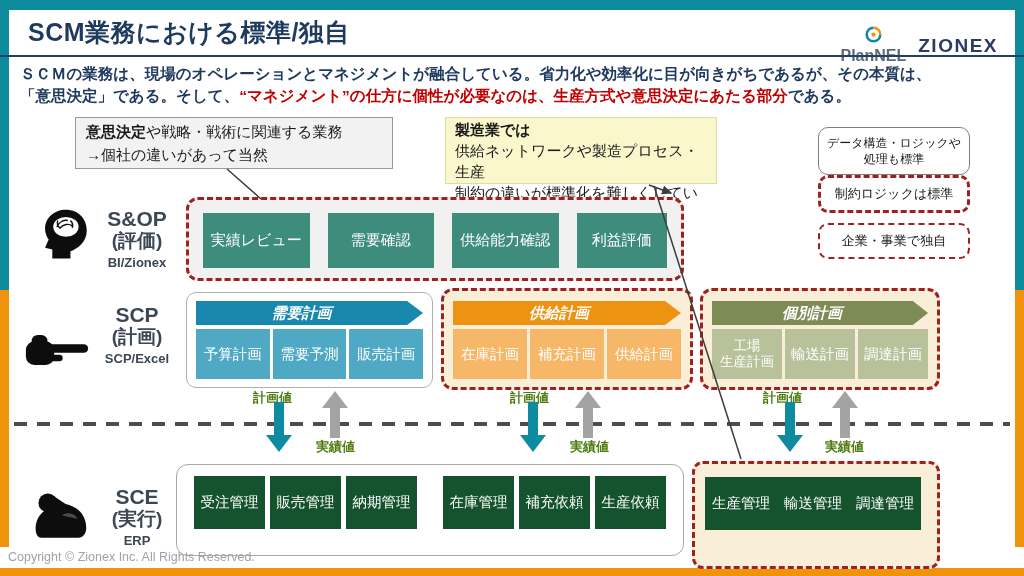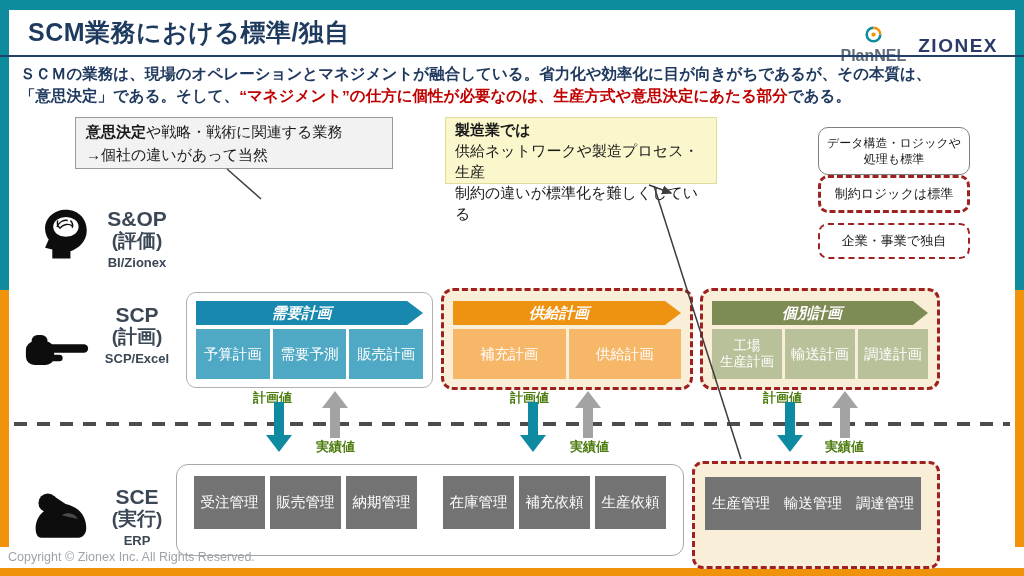--- a/index.html
+++ b/index.html
@@ -63,21 +63,21 @@
   .item-indiv  { background:#B8C199; }
   .scp-item.small { font-size:13.5px; }
 
   
   .mid-dash { position:absolute; left:14px; top:422px; width:996px; height:4px; background:repeating-linear-gradient(90deg,#4D4D4D 0 13px,transparent 13px 23px); }
   .flow-label { position:absolute; font-size:13px; font-weight:600; color:#4d7c0f; }
   .flow-arrow { position:absolute; }
 
   
   .sce-group { position:absolute; left:176px; top:464px; width:508px; height:92px; background:#fff; border:1.5px solid #A8A8A8; border-radius:12px; display:flex; gap:5px; padding:11px 17px; }
-  .sce-box { width:71px; height:53px; background:#737373; color:#fff; font-size:14.5px; display:flex; align-items:center; justify-content:center; flex:none; }
+  .sce-box { width:71px; height:53px; background:#14532d; color:#fff; font-size:14.5px; display:flex; align-items:center; justify-content:center; flex:none; }
   .sce-spacer { flex:1; }
   .sce-red { position:absolute; left:692px; top:461px; width:248px; height:108px; border:3px dashed #9E2020; border-radius:11px; background:#F9EED8; display:flex; gap:0; padding:13px 10px; }
   .sce-red .sce-box { width:72px; }
 
   .footer { position:absolute; left:8px; top:550px; font-size:12.5px; color:#9CA3AA; }
 
   svg.overlay { position:absolute; left:0; top:0; z-index:10; pointer-events:none; }
 </style>
 </head>
 <body>
@@ -129,20 +129,26 @@
       <path fill="#0D0D0D" d="M33 4c-13 0-23 9-23 21 0 5 2 9 4 12l-4 9 8 2v10h20v-8c8-3 18-10 18-23C56 13 46 4 33 4z"></path>
       <ellipse cx="33" cy="23" rx="14" ry="11" fill="#fff"></ellipse>
       <path d="M23 23c3-6 8-8 12-7m-9 9c4-5 10-6 14-3m-16-6c-1 3 0 6 2 8m12-8c2 2 3 5 2 8" stroke="#0D0D0D" stroke-width="1.6" fill="none"></path>
     </svg>
   </div>
   <div class="row-label" style="left:92px; top:207px;">
     <div class="nm">S&amp;OP</div>
     <div class="ph">(評価)</div>
     <div class="tl">BI/Zionex</div>
   </div>
+  <div class="sop-group">
+    <div class="sop-box">実績レビュー</div>
+    <div class="sop-box">需要確認</div>
+    <div class="sop-box">供給能力確認</div>
+    <div class="sop-box" style="flex:0.85;">利益評価</div>
+  </div>
 
   <div class="row-icon" style="left:24px; top:328px;">
     <svg width="66" height="44" viewBox="0 0 70 44">
       <rect x="2" y="13" width="30" height="25" rx="9" fill="#0D0D0D"></rect>
       <rect x="8" y="6" width="17" height="13" rx="6.5" fill="#0D0D0D"></rect>
       <rect x="24" y="16" width="44" height="9" rx="4.5" fill="#0D0D0D"></rect>
       <rect x="26" y="27" width="15" height="7" rx="3.5" fill="#0D0D0D"></rect>
     </svg>
   </div>
   <div class="row-label" style="left:92px; top:303px;">
@@ -156,20 +162,21 @@
     <div class="scp-items">
       <div class="scp-item item-demand">予算計画</div>
       <div class="scp-item item-demand">需要予測</div>
       <div class="scp-item item-demand">販売計画</div>
     </div>
   </div>
 
   <div class="scp-group scp-supply">
     <div class="arrow-banner banner-supply">供給計画</div>
     <div class="scp-items">
+      <div class="scp-item item-supply">在庫計画</div>
       <div class="scp-item item-supply">補充計画</div>
       <div class="scp-item item-supply">供給計画</div>
     </div>
   </div>
 
   <div class="scp-group scp-indiv">
     <div class="arrow-banner banner-indiv">個別計画</div>
     <div class="scp-items">
       <div class="scp-item item-indiv small">工場
 生産計画</div>

